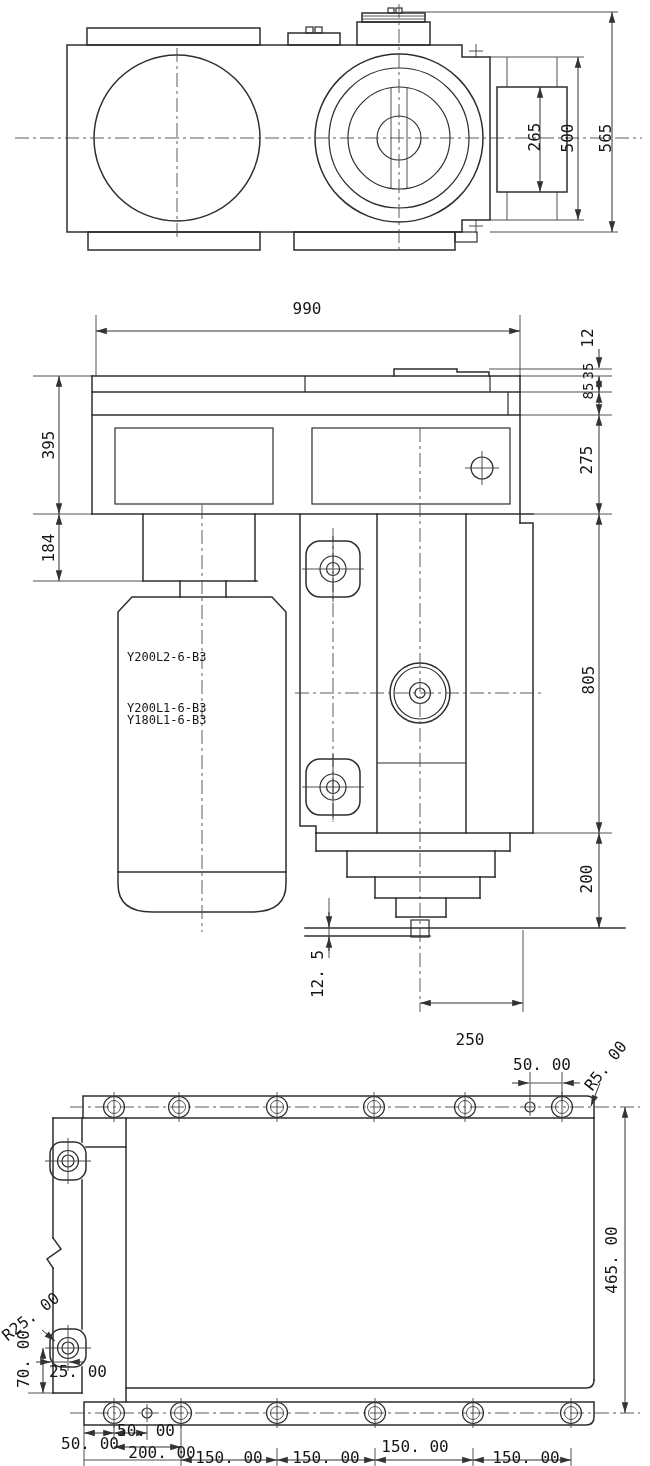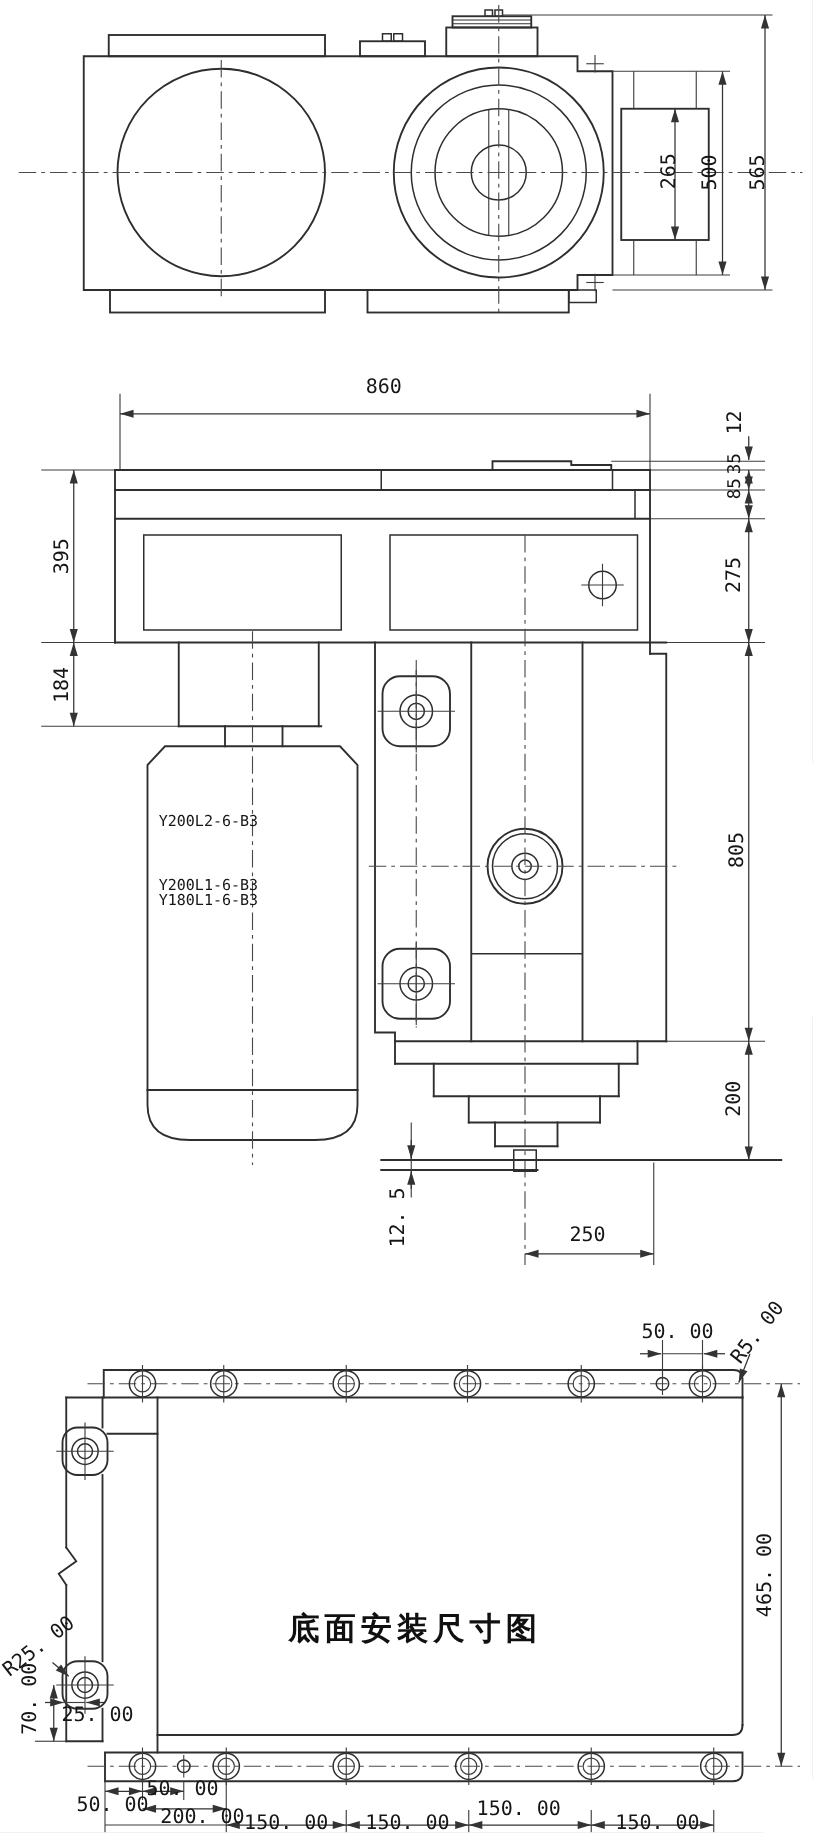--- a/index.html
+++ b/index.html
@@ -284,37 +284,36 @@
     <line class="dl" x1="277" y1="1460" x2="375" y2="1460" marker-start="url(#as)" marker-end="url(#ae)"></line>
     <line class="dl" x1="375" y1="1460" x2="473" y2="1460" marker-start="url(#as)" marker-end="url(#ae)"></line>
     <line class="dl" x1="473" y1="1460" x2="571" y2="1460" marker-start="url(#as)" marker-end="url(#ae)"></line>
   </g>
 </svg>
 
 <div class="lbl v" style="left:535px;top:137px;">265</div>
 <div class="lbl v" style="left:568px;top:138px;">500</div>
 <div class="lbl v" style="left:606px;top:138px;">565</div>
 
-<div class="lbl" style="left:307px;top:309px;">860</div>
+<div class="lbl" style="left:307px;top:309px;">990</div>
 <div class="lbl v" style="left:588px;top:338px;">12</div>
 <div class="lbl v" style="left:588px;top:371px;font-size:14px;">35</div>
 <div class="lbl v" style="left:588px;top:391px;font-size:14px;">85</div>
 <div class="lbl v" style="left:587px;top:460px;">275</div>
 <div class="lbl v" style="left:589px;top:680px;">805</div>
 <div class="lbl v" style="left:587px;top:879px;">200</div>
 <div class="lbl v" style="left:49px;top:445px;">395</div>
 <div class="lbl v" style="left:49px;top:548px;">184</div>
 <div class="lbl v" style="left:318px;top:974px;">12. 5</div>
-<div class="lbl" style="left:470px;top:988px;">250</div>
+<div class="lbl" style="left:470px;top:1040px;">250</div>
 
 <div class="lbl motor" style="left:127px;top:657px;">Y200L2-6-B3</div>
 <div class="lbl motor" style="left:127px;top:708px;">Y200L1-6-B3</div>
 <div class="lbl motor" style="left:127px;top:720px;">Y180L1-6-B3</div>
 
-<div class="lbl cn" style="left:332px;top:1303px;transform:translate(-50%,-50%);">底面安装尺寸图</div>
 
 <div class="lbl" style="left:542px;top:1065px;">50. 00</div>
 <div class="lbl r52" style="left:606px;top:1066px;">R5. 00</div>
 <div class="lbl v" style="left:612px;top:1260px;">465. 00</div>
 <div class="lbl r38" style="left:31px;top:1317px;">R25. 00</div>
 <div class="lbl v" style="left:24px;top:1359px;">70. 00</div>
 <div class="lbl" style="left:78px;top:1372px;text-align:right;">25. 00</div>
 <div class="lbl" style="left:90px;top:1444px;">50. 00</div>
 <div class="lbl" style="left:146px;top:1431px;">50. 00</div>
 <div class="lbl" style="left:162px;top:1453px;">200. 00</div>

